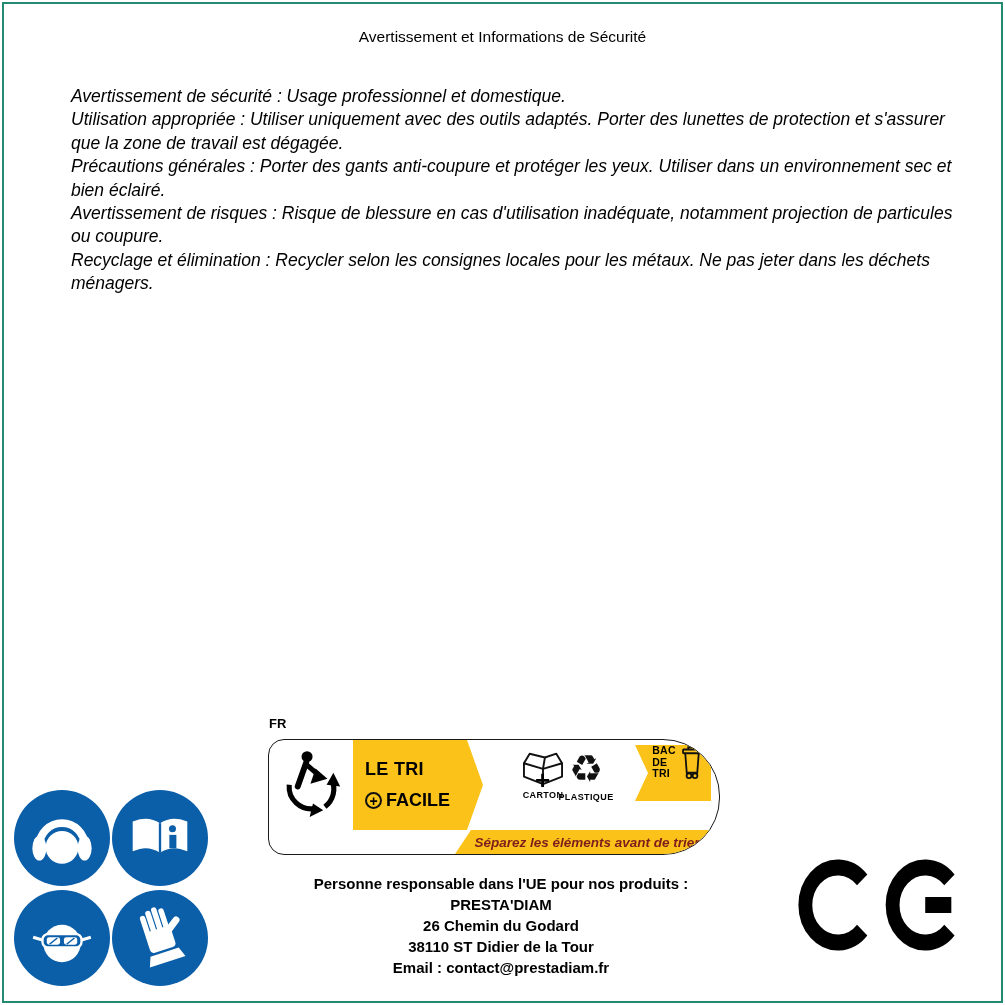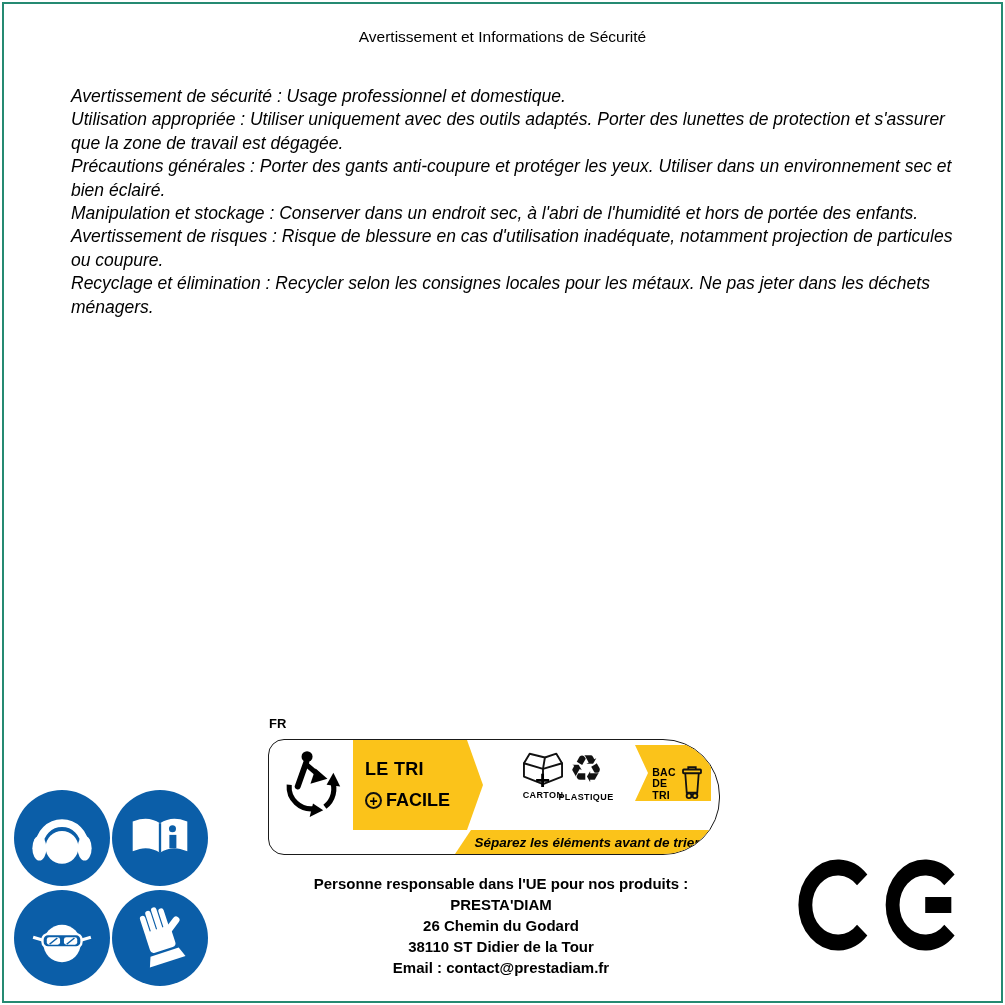--- a/index.html
+++ b/index.html
@@ -60,31 +60,31 @@
   .material{position:absolute;top:8px;display:flex;flex-direction:column;align-items:center;gap:2px;}
   .mat-carton{left:210px;width:56px;margin-left:36px;}
   .mat-plastique{left:286px;width:62px;}
   .mat-label{font-size:9px;font-weight:bold;letter-spacing:.4px;}
   .mat-plus{position:absolute;left:266px;top:25px;font-size:26px;font-weight:bold;}
   .recycle-glyph{font-size:38px;line-height:42px;height:42px;color:#111;}
   .bin-flag{
     position:absolute;left:366px;top:5px;width:76px;height:56px;
     background:var(--yellow);
     clip-path:polygon(0 0,100% 0,100% 100%,0 100%,13px 50%);
-    display:flex;align-items:flex-end;justify-content:center;gap:4px;
+    display:flex;align-items:flex-start;justify-content:center;gap:4px;
     padding-left:10px;box-sizing:border-box;
   }
   .bin-lines{display:flex;flex-direction:column;font-size:10.5px;font-weight:bold;line-height:11.5px;letter-spacing:.3px;}
   .strip{
     position:absolute;left:186px;right:0;bottom:0;height:24px;
     background:var(--yellow);
     clip-path:polygon(16px 0,100% 0,100% 100%,0 100%);
     display:flex;align-items:center;justify-content:center;
   }
-  .strip span{font-size:13.5px;font-weight:bold;font-style:italic;color:#000000;}
+  .strip span{font-size:13.5px;font-weight:bold;font-style:italic;color:#7f1d1d;}
 
   .responsible{
     position:absolute;left:255px;top:873px;width:492px;text-align:center;
     font-weight:bold;font-size:15px;line-height:21px;
   }
   .responsible div{margin:0;}
 
   .ce{position:absolute;left:798px;top:858px;}
   .sr-only{position:absolute;width:1px;height:1px;overflow:hidden;clip:rect(0 0 0 0);white-space:nowrap;}
 </style>
@@ -92,21 +92,20 @@
 <body>
 
 <div class="frame"></div>
 
 <h1 class="title">Avertissement et Informations de Sécurité</h1>
 
 <section class="body-text">
   <p>Avertissement de sécurité : Usage professionnel et domestique.</p>
   <p>Utilisation appropriée : Utiliser uniquement avec des outils adaptés. Porter des lunettes de protection et s'assurer que la zone de travail est dégagée.</p>
   <p>Précautions générales : Porter des gants anti-coupure et protéger les yeux. Utiliser dans un environnement sec et bien éclairé.</p>
-  <p>Manipulation et stockage : Conserver dans un endroit sec, à l'abri de l'humidité et hors de portée des enfants.</p>
   <p>Avertissement de risques : Risque de blessure en cas d'utilisation inadéquate, notamment projection de particules ou coupure.</p>
   <p>Recyclage et élimination : Recycler selon les consignes locales pour les métaux. Ne pas jeter dans les déchets ménagers.</p>
 </section>
 
 <div class="picto" style="left:14px;top:790px">
   <svg viewBox="0 0 100 100" width="78" height="78">
     <path d="M21 60 A 29 29 0 0 1 79 60" fill="none" stroke="#fff" stroke-width="10"></path>
     <circle cx="50" cy="62" r="21" fill="#fff"></circle>
     <ellipse cx="21" cy="63" rx="9" ry="16" fill="#fff"></ellipse>
     <ellipse cx="79" cy="63" rx="9" ry="16" fill="#fff"></ellipse>

